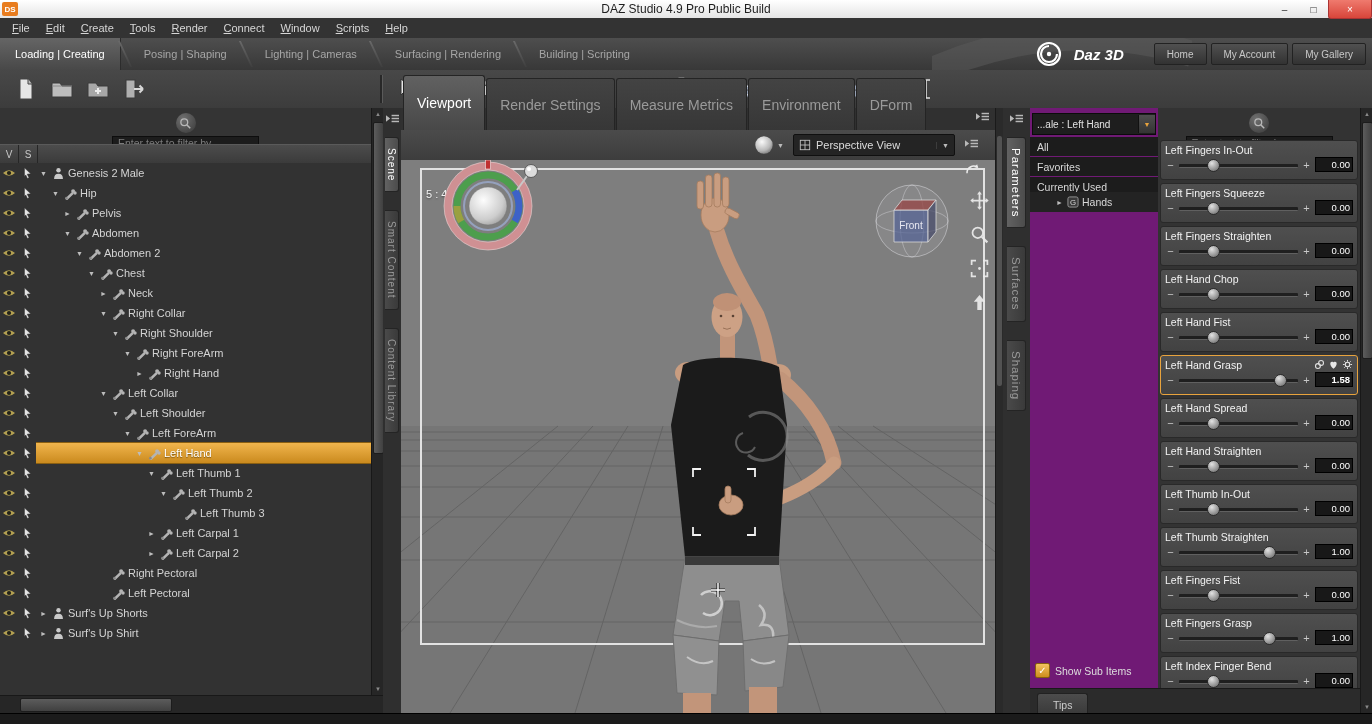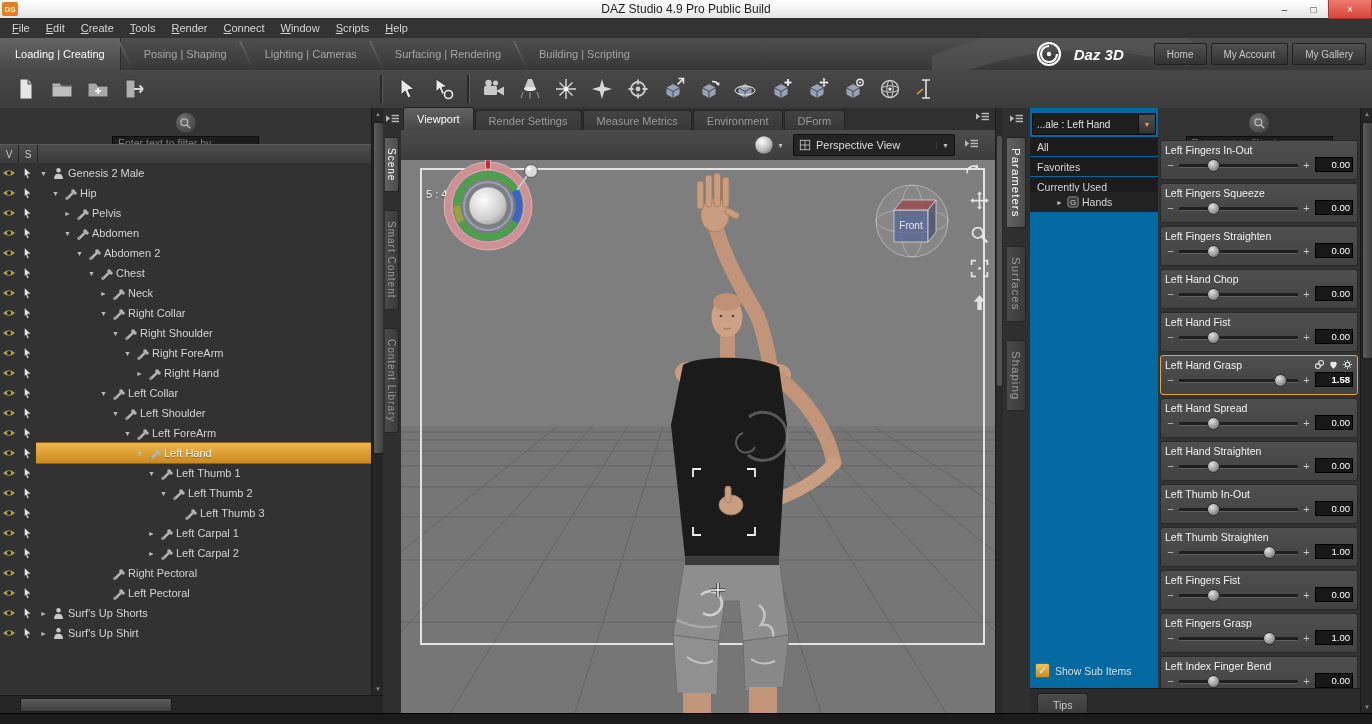--- a/index.html
+++ b/index.html
@@ -78,21 +78,21 @@
   .strip-icon{margin:3px 0 8px;}
   .strip-icon svg{width:15px;height:13px;}
   .side-tab{writing-mode:vertical-rl;font-size:10px;color:#9a9a9a;letter-spacing:1px;
             background:linear-gradient(90deg,#4a4a4a,#3a3a3a);border:1px solid #242424;border-left:none;
             border-radius:0 3px 3px 0;padding:10px 1px;margin-bottom:18px;white-space:nowrap;}
   .side-tabs.right .side-tab{font-size:11.5px;padding:10px 3px;}
   .side-tab.active{color:#fff;background:linear-gradient(90deg,#626262,#4c4c4c);}
   
   .viewport{position:absolute;left:401px;top:0;width:594px;height:605px;background:#3a3a3a;}
   .vp-tabs{position:absolute;top:0;left:0;right:0;height:22px;background:#303030;display:flex;align-items:flex-end;padding-left:2px;}
-  .vp-tab{height:19px;display:flex;align-items:center;padding:0 13px;font-size:11px;color:#9a9a9a;
+  .vp-tab{height:19px;display:flex;align-items:center;padding:16px 13px;font-size:14px;color:#9a9a9a;
           background:linear-gradient(#434343,#373737);border:1px solid #242424;border-bottom:none;
           border-radius:3px 3px 0 0;margin-right:1px;white-space:nowrap;}
   .vp-tab.active{background:linear-gradient(#616161,#484848);color:#fff;height:22px;}
   .vp-opts{margin-left:auto;margin-right:5px;margin-bottom:3px;}
   .vp-opts svg,.vp-toolbar .panel-icon svg{width:15px;height:13px;}
   .vp-toolbar{position:absolute;top:22px;left:0;right:0;height:30px;background:linear-gradient(#4b4b4b,#3d3d3d);
               border-bottom:1px solid #282828;display:flex;align-items:center;justify-content:flex-end;gap:9px;padding-right:16px;}
   .sphere-btn{display:flex;align-items:center;gap:2px;}
   .sphere-btn svg{width:22px;height:22px;}
   .dd-caret{font-size:7px;color:#bbb;}
@@ -108,21 +108,21 @@
   .uwidget{position:absolute;left:41px;top:0;}
   .pinicon{position:absolute;left:112px;top:2px;}
   .viewcube{position:absolute;left:466px;top:16px;}
   .vp-controls{position:absolute;right:5px;top:30px;display:flex;flex-direction:column;gap:13px;align-items:center;}
   .vp-controls svg{width:21px;height:21px;opacity:.92;}
   .orbit-ctl{position:absolute;right:12px;top:2px;}
   .orbit-ctl svg{width:20px;height:18px;}
   .vp-scroll{position:absolute;left:995px;top:0;width:8px;height:605px;background:#2a2a2a;border-left:1px solid #1a1a1a;}
   .vp-scroll .sthumb{position:absolute;top:28px;left:1px;width:5px;height:250px;background:#525252;border-radius:2px;}
   
-  .param-panel{position:absolute;left:1030px;top:0;width:128px;height:580px;background:#0369a1;}
+  .param-panel{position:absolute;left:1030px;top:0;width:128px;height:580px;background:#701a75;}
   .scope-dd{position:absolute;top:5px;left:2px;right:2px;height:20px;background:#1e1e1e;border:1px solid #0b0b0b;
             display:flex;align-items:center;font-size:10px;color:#e2e2e2;padding-left:4px;}
   .scope-dd .dd-arrow{margin-left:auto;width:16px;height:18px;background:linear-gradient(#4e4e4e,#343434);
                       display:flex;align-items:center;justify-content:center;font-size:7px;color:#e8a33d;border-left:1px solid #111;}
   #paramList{position:absolute;top:29px;left:0;right:0;}
   .p-row{height:19px;margin-bottom:1px;display:flex;align-items:center;font-size:10.5px;color:#d8d8d8;}
   .p-row.flat{background:#1c1c1c;padding-left:7px;}
   .p-row.tree{background:#232323;margin-bottom:0;height:20px;}
   .p-box{display:flex;align-items:center;gap:3px;padding:1px 4px 1px 2px;}
   .p-box svg{width:12px;height:12px;display:block;}

